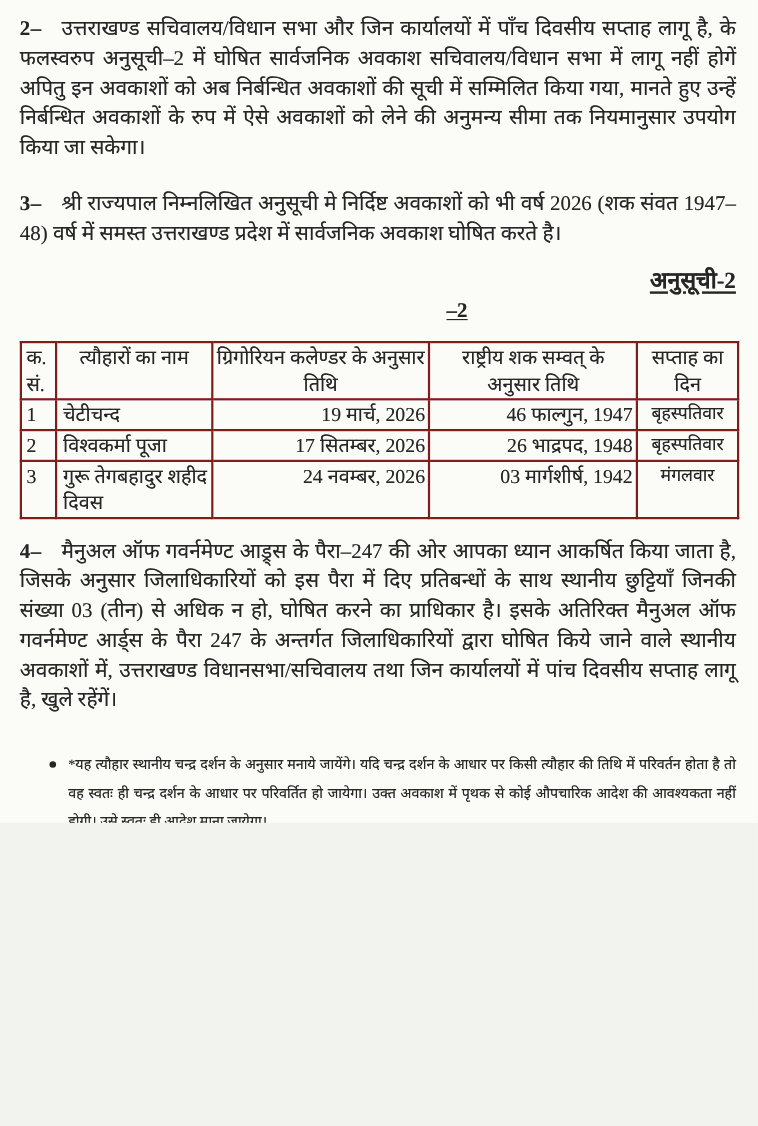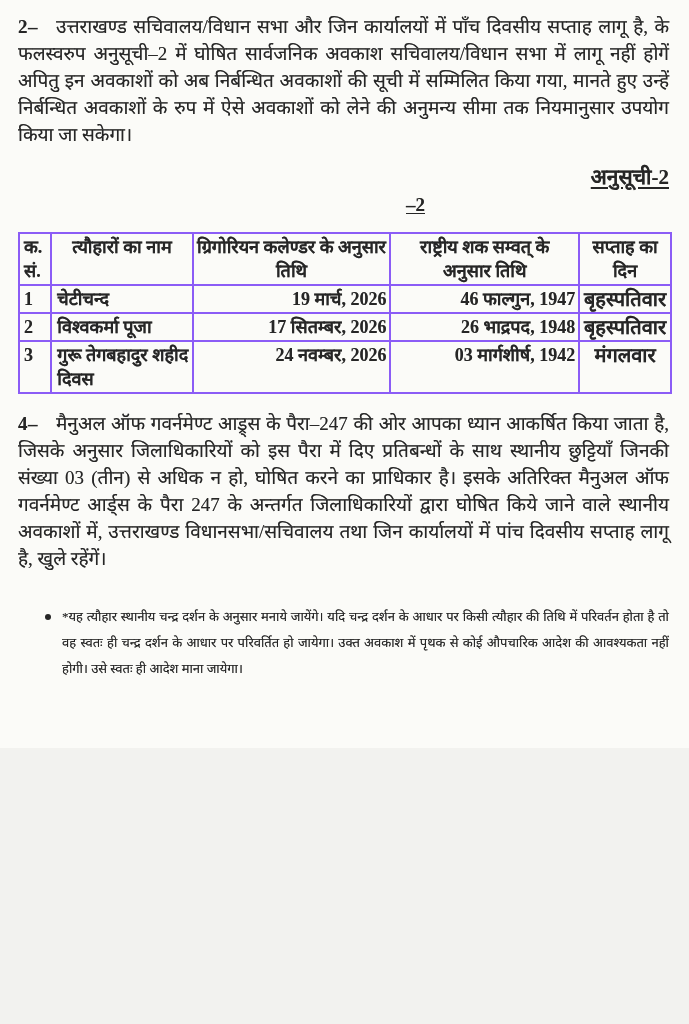--- a/index.html
+++ b/index.html
@@ -55,38 +55,38 @@
     text-underline-offset: 2px;
   }
   table.holiday-table {
     margin-top: 16px;
     width: 654px;
     border-collapse: collapse;
     table-layout: fixed;
     font-size: 18px;
   }
   .holiday-table th, .holiday-table td {
-    border: 2px solid #8b5cf6;
+    border: 2px solid #7f1d1d;
     padding: 1px 3px;
     line-height: 24px;
     vertical-align: top;
-    font-weight: bold;
+    font-weight: normal;
     overflow: hidden;
   }
   .col-sn   { width: 32px; }
   .col-name { width: 140px; }
   .col-greg { width: 196px; }
   .col-shak { width: 187px; }
   .col-day  { width: 91px; }
   .holiday-table th { text-align: center; }
   .holiday-table th.h-sn { text-align: left; padding-left: 4px; }
   .holiday-table td.c-sn { text-align: left; padding-left: 4px; }
   .holiday-table td.c-name { text-align: left; padding-left: 5px; }
   .holiday-table td.c-date { text-align: right; }
-  .holiday-table td.c-day  { text-align: center; font-size: 20px; padding-left: 0; padding-right: 0; }
+  .holiday-table td.c-day  { text-align: center; font-size: 16px; padding-left: 0; padding-right: 0; }
   .para-4 { margin-top: 16px; }
   ul.notes {
     list-style: none;
     margin: 32px 0 0 0;
     padding: 0;
   }
   ul.notes li {
     position: relative;
     margin: 0 0 48px 0;
     padding-left: 44px;
@@ -105,20 +105,23 @@
 </style>
 </head>
 <body>
 
 <div class="page">
 
   <p class="para para-2">
     <span class="pnum">2–</span><span>उत्तराखण्ड सचिवालय/विधान सभा और जिन कार्यालयों में पाँच दिवसीय सप्ताह लागू है, के फलस्वरुप अनुसूची–2 में घोषित सार्वजनिक अवकाश सचिवालय/विधान सभा में लागू नहीं होगें अपितु इन अवकाशों को अब निर्बन्धित अवकाशों की सूची में सम्मिलित किया गया, मानते हुए उन्हें निर्बन्धित अवकाशों के रुप में ऐसे अवकाशों को लेने की अनुमन्य सीमा तक नियमानुसार उपयोग किया जा सकेगा।</span>
   </p>
 
+  <p class="para para-3">
+    <span class="pnum">3–</span><span>श्री राज्यपाल निम्नलिखित अनुसूची मे निर्दिष्ट अवकाशों को भी वर्ष 2026 (शक संवत 1947–48) वर्ष में समस्त उत्तराखण्ड प्रदेश में सार्वजनिक अवकाश घोषित करते है।</span>
+  </p>
 
   <div class="schedule-heading">
     <span>अनुसूची-2</span>
   </div>
 
   <div class="page-number">
     <span>–2</span>
   </div>
 
   <table class="holiday-table">

